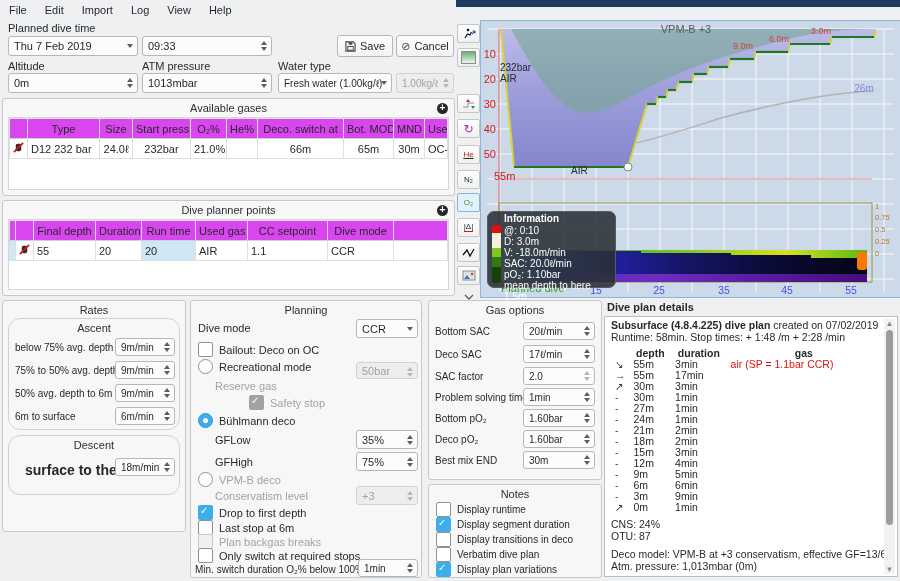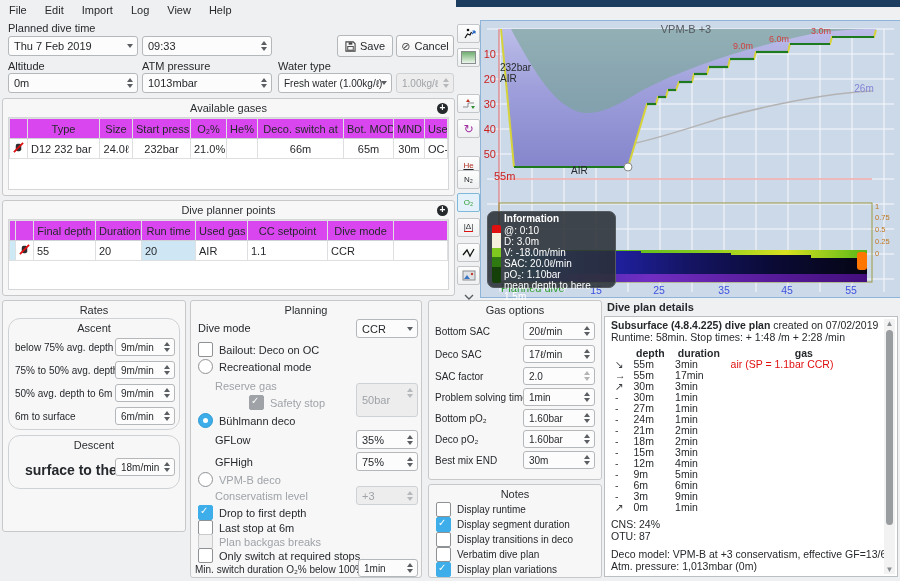--- a/index.html
+++ b/index.html
@@ -286,21 +286,21 @@
       </div>
     <div class="lbl" style="left:6px;top:92px;font-size:10px;">6m to surface</div>
     <div class="ctl" style="left:106px;top:88px;width:60px;height:18px;font-size:10px;">
       <span>6m/min</span>
       <span class="spinarr" style="top:3px;">
           <span class="tri-u"></span>
           <span class="tri-d"></span>
         </span>
       </div>
   </div>
-  <div class="subgroup" style="left:5px;top:134px;width:172px;height:54px;">
+  <div class="subgroup" style="left:5px;top:134px;width:172px;height:60px;">
     <div class="gt">Descent</div>
     <div class="lbl" style="left:16px;top:26px;font-size:14px;font-weight:bold;">surface to the bottom</div>
     <div class="ctl" style="left:106px;top:22px;width:60px;height:18px;font-size:10px;">
       <span>18m/min</span>
       <span class="spinarr" style="top:3px;">
           <span class="tri-u"></span>
           <span class="tri-d"></span>
         </span>
       </div>
   </div>
@@ -319,21 +319,21 @@
   <div class="optrow" style="left:7px;top:41px;">
     <span class="cb"></span>
       <span>Bailout: Deco on OC</span>
     </div>
   <div class="optrow" style="left:7px;top:58px;">
     <span class="rb"></span>
       <span>Recreational mode</span>
     </div>
 
   <div class="lbl dim" style="left:24px;top:79px;">Reserve gas</div>
-  <div class="ctl dis" style="left:165px;top:82px;width:62px;height:34px;">
+  <div class="ctl dis" style="left:165px;top:61px;width:62px;height:17px;">
     <span>50bar</span>
     <span class="spinarr" style="top:4px;">
         <span class="tri-u"></span>
         <span class="tri-d"></span>
       </span>
     </div>
   <div class="optrow" style="left:58px;top:94px;">
     <span class="cb dis on"></span>
       <span class="dim">Safety stop</span>
     </div>
@@ -610,21 +610,21 @@
 <div class="tbtn" style="top:94px;">
   <svg width="14" height="12" viewBox="0 0 14 12">
       <path d="M1 9 h5 v-4 h6" stroke="#8a8d90" fill="none"></path>
       <path d="M4 4 l2-3 2 3 z" fill="#c03020"></path>
       <path d="M9 11 l2-3 2 3 z" fill="#2f8e2f" transform="rotate(180 11 9.5)"></path>
     </svg>
   </div>
 <div class="tbtn" style="top:119px;">
     <span style="color:#a030a0;font-size:12px;line-height:12px;">↻</span>
   </div>
-<div class="tbtn" style="top:156px;text-decoration:underline;">
+<div class="tbtn" style="top:145px;text-decoration:underline;">
     <span style="color:#b03020;">He</span>
   </div>
 <div class="tbtn" style="top:170px;">
     <span style="color:#26292c;">N₂</span>
   </div>
 <div class="tbtn pressed" style="top:193px;">
     <span style="color:#2f9e2f;">O₂</span>
   </div>
 <div class="tbtn" style="top:218px;">
     <span class="delta">|Δ|</span>

